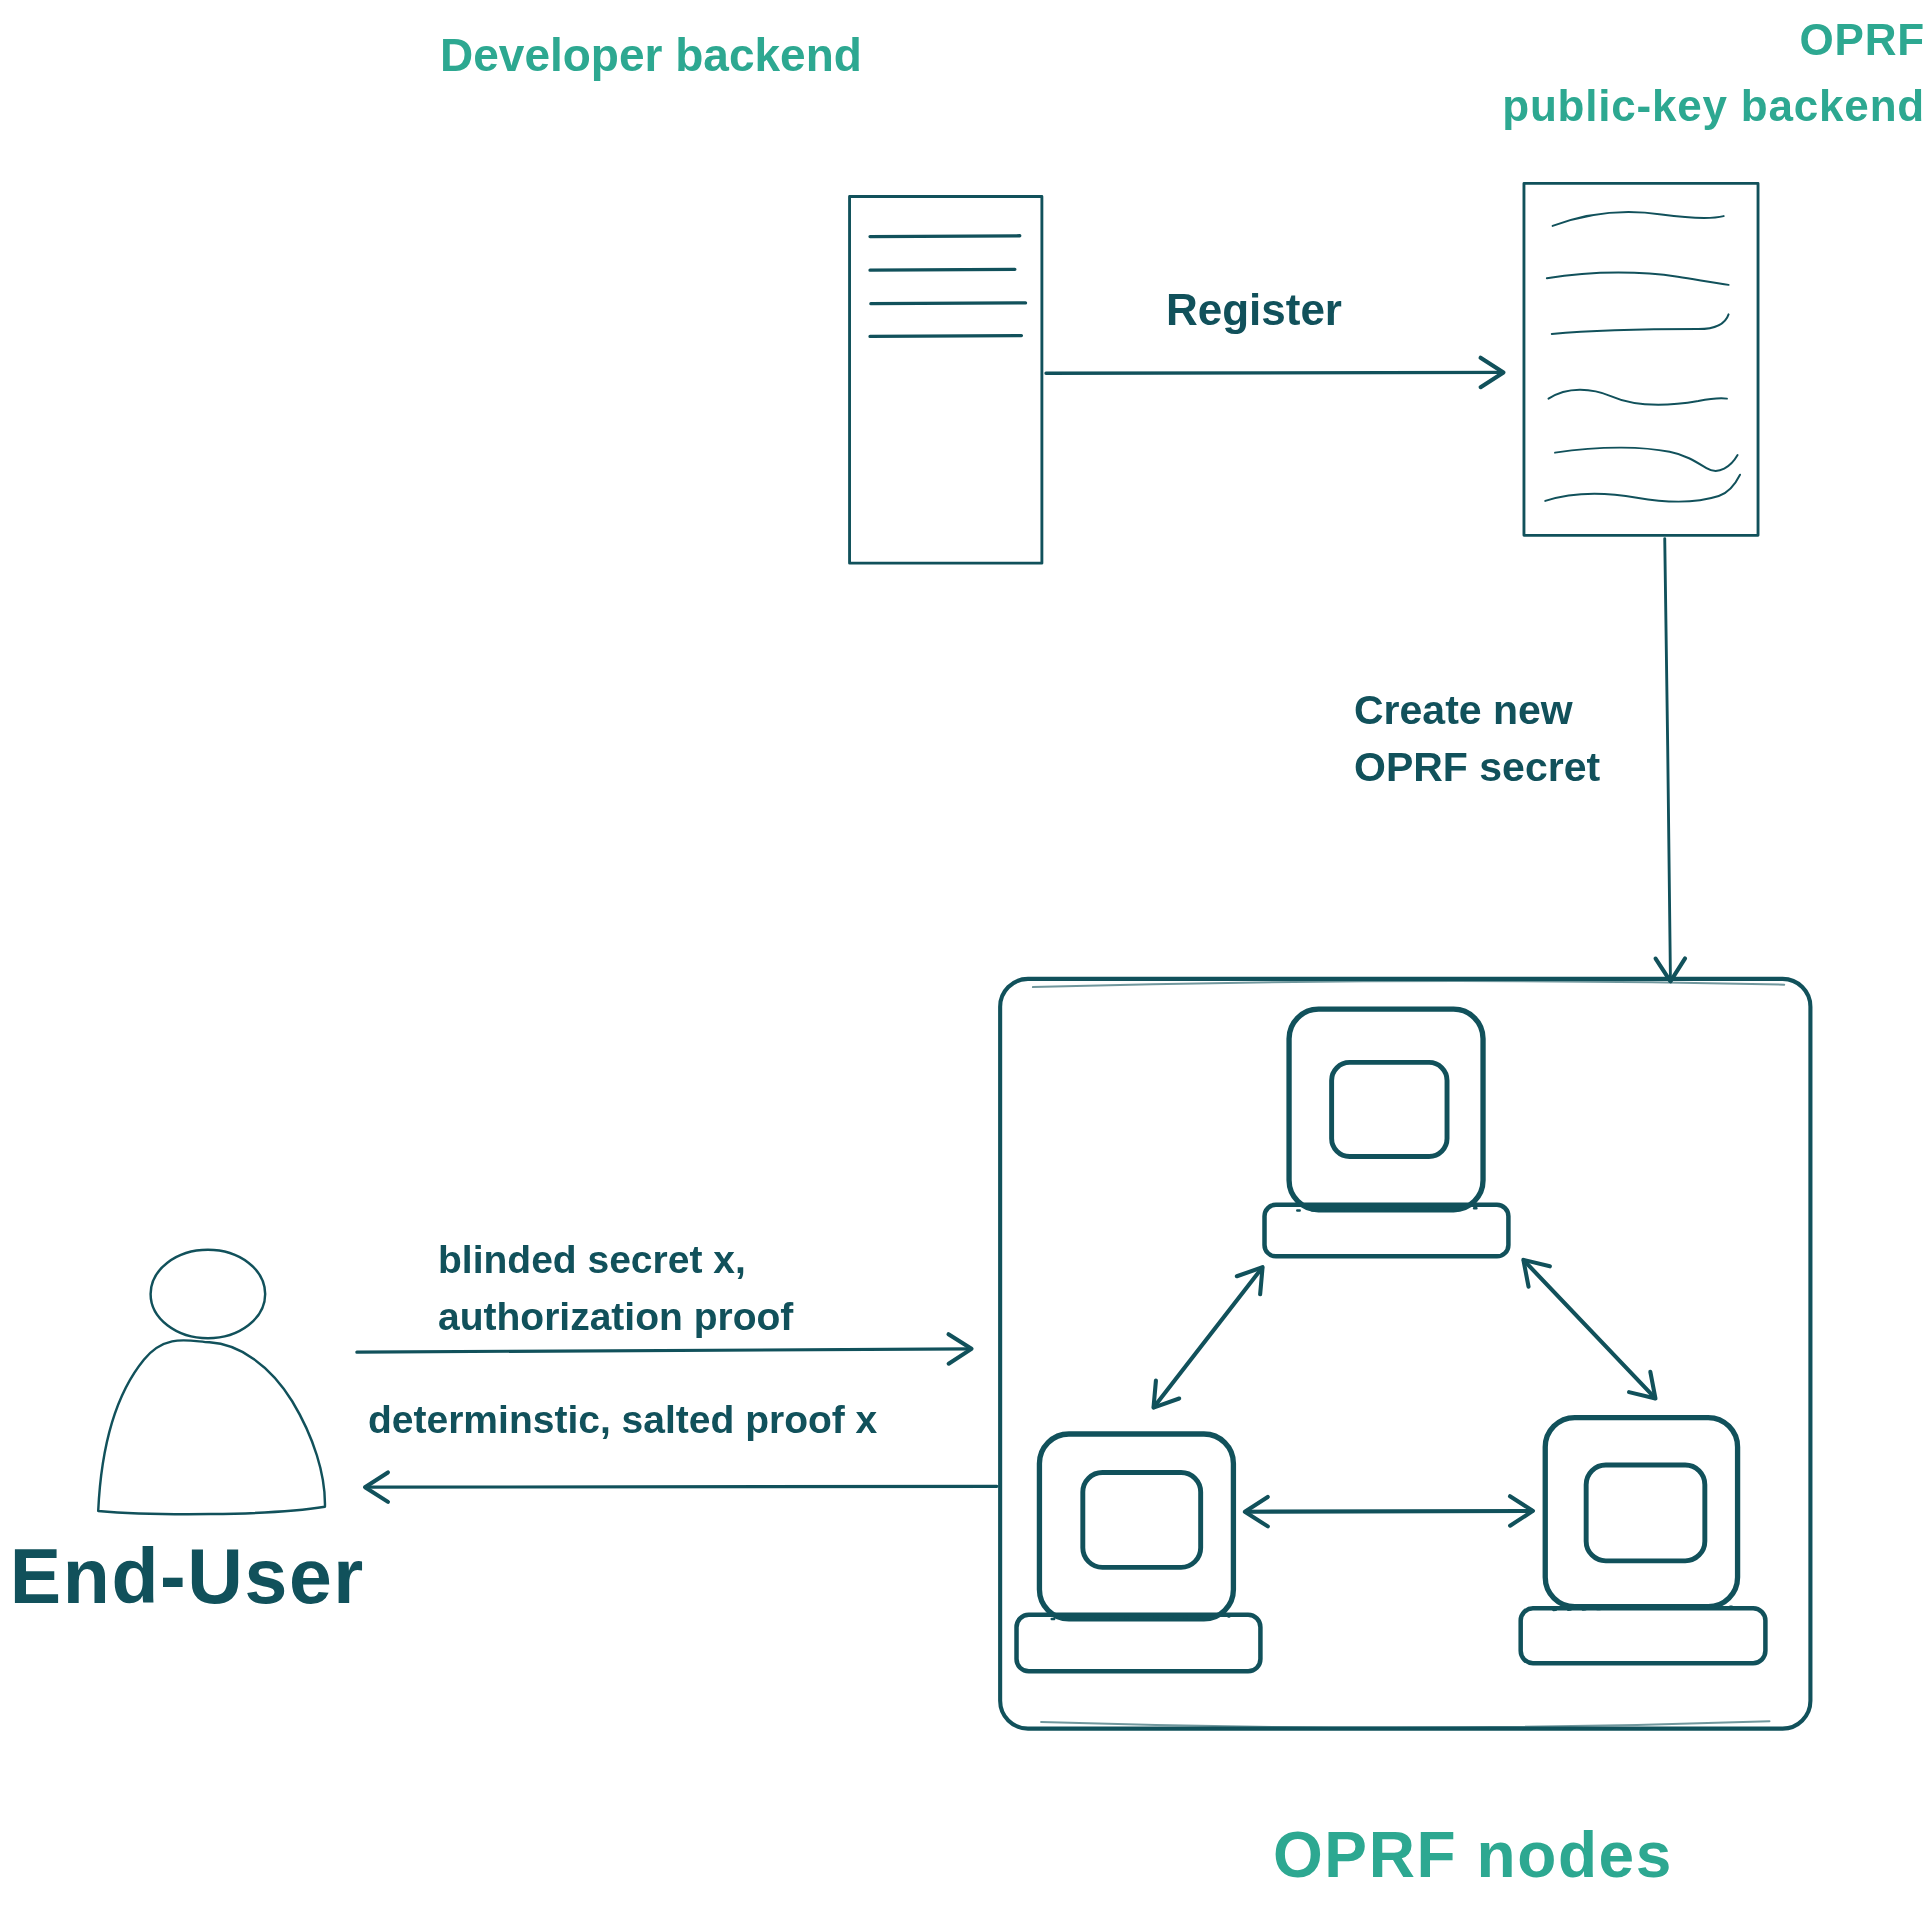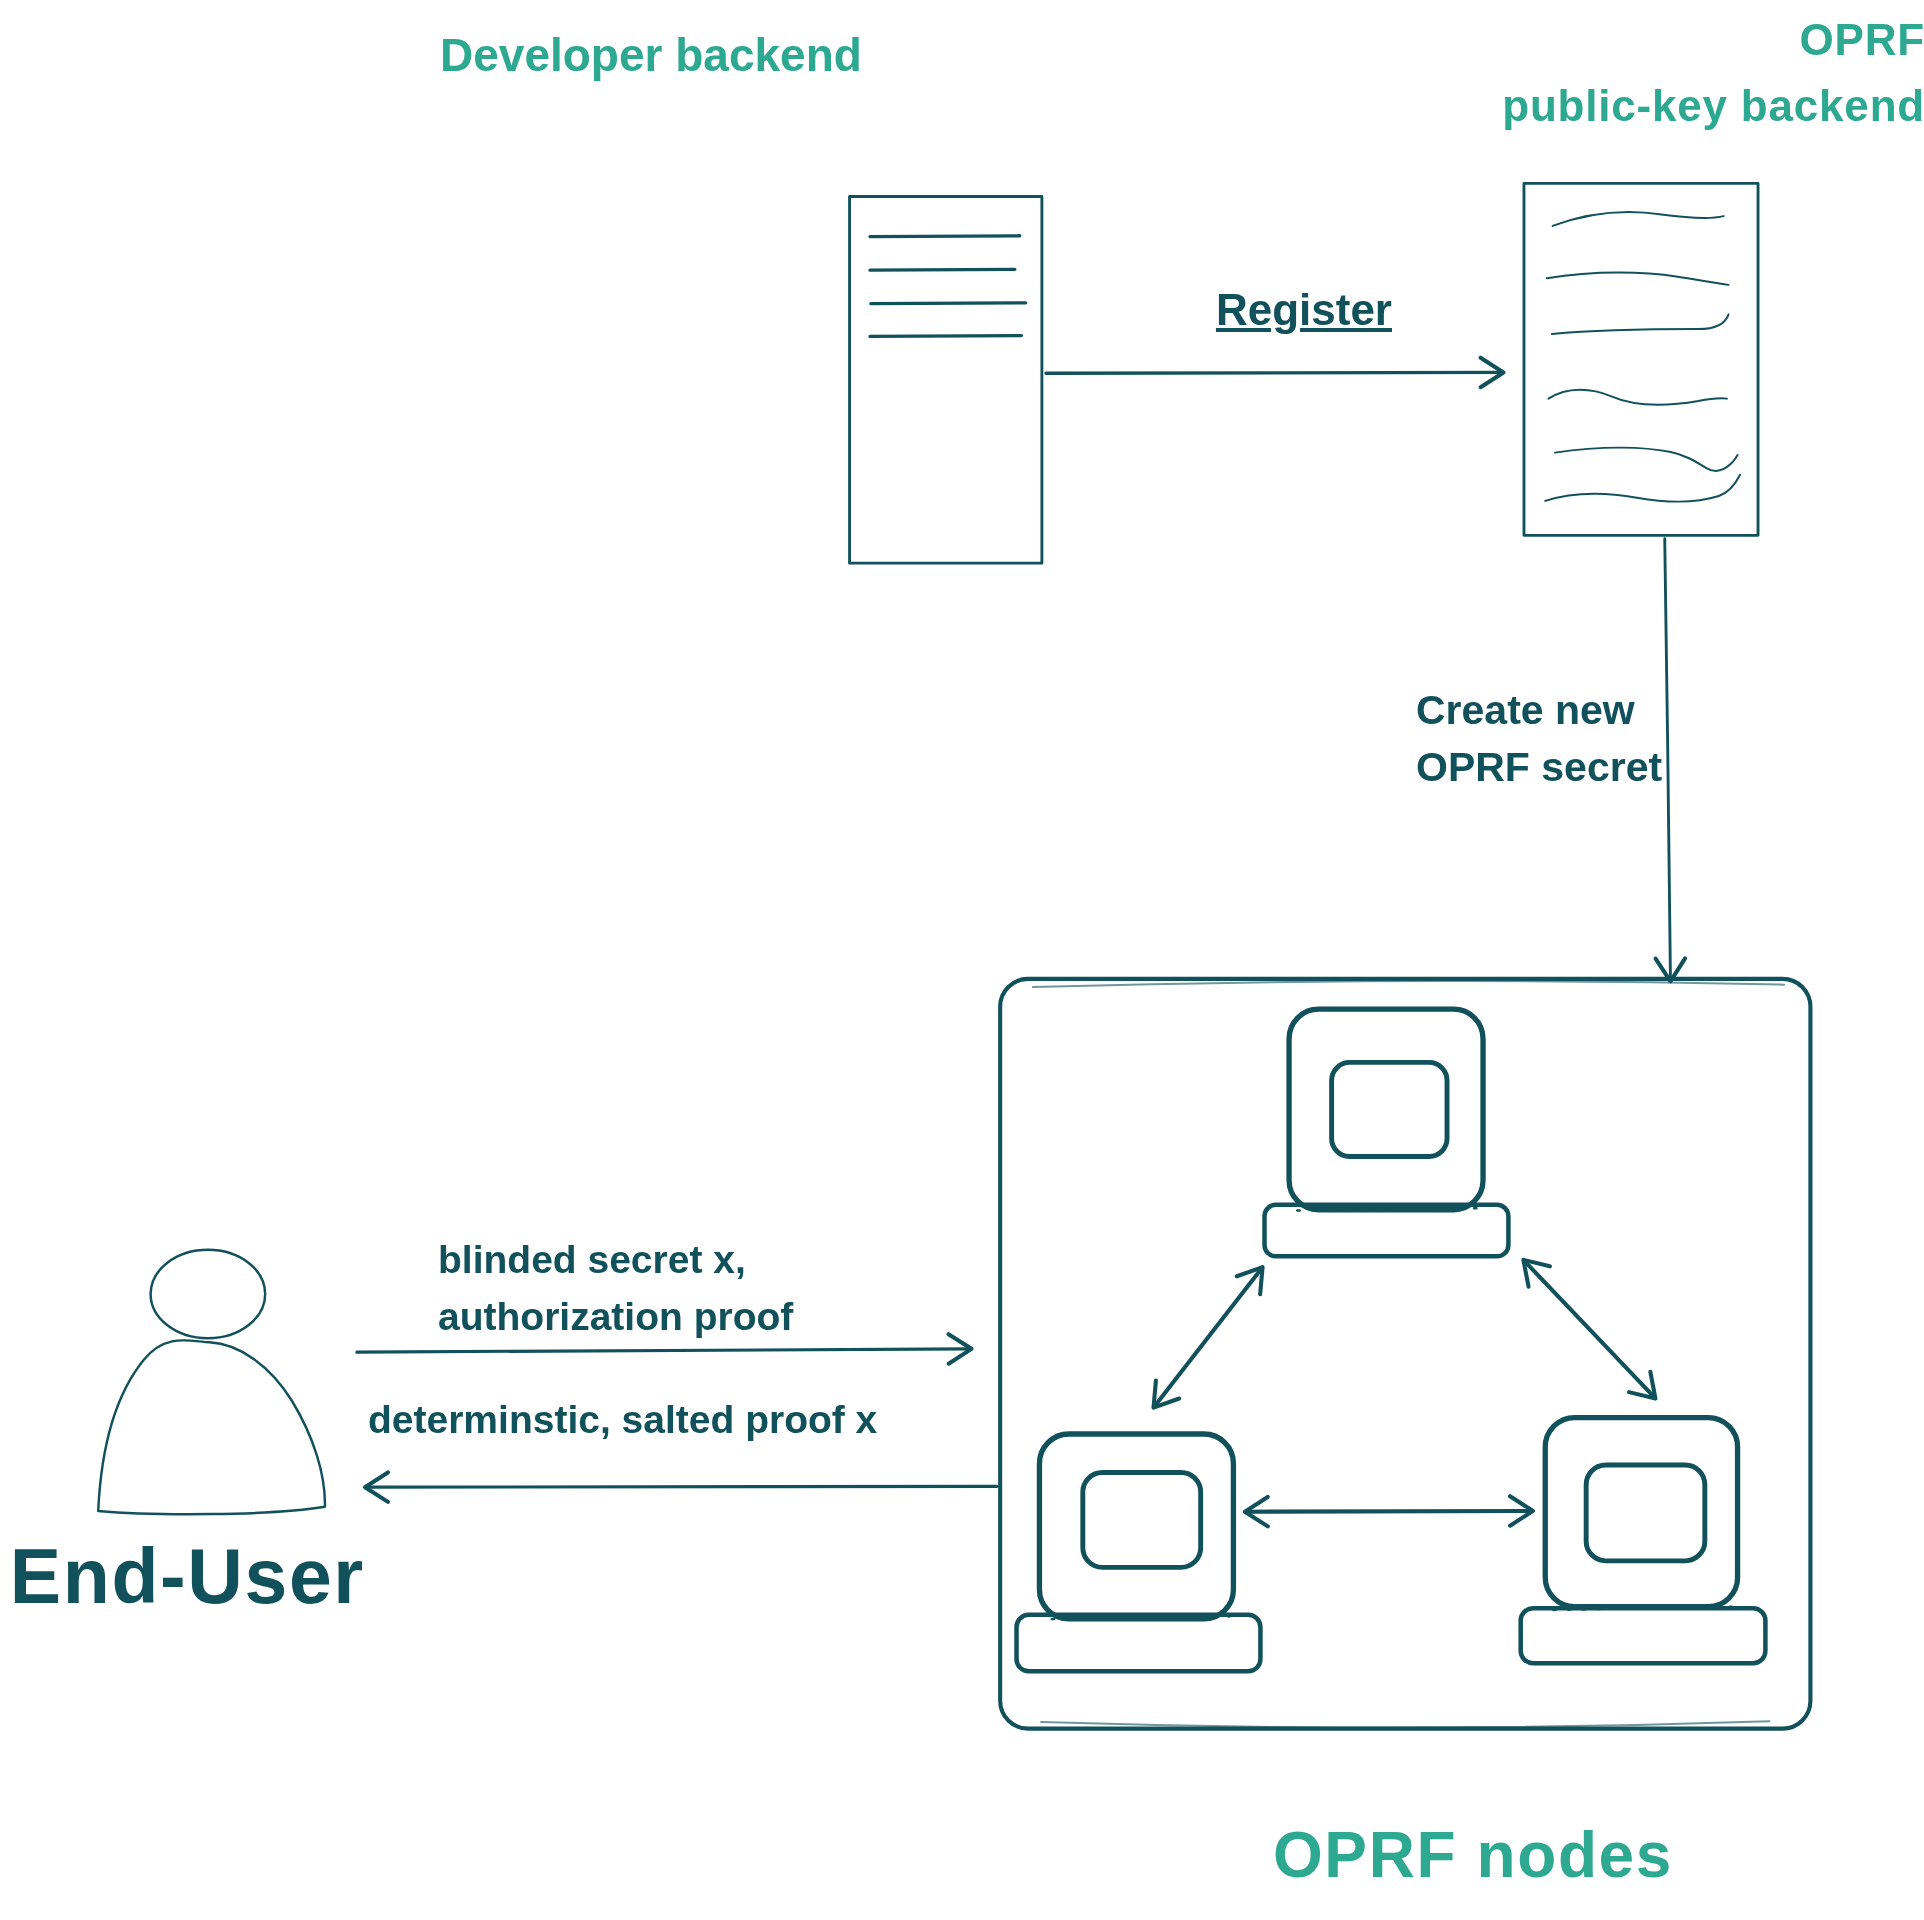--- a/index.html
+++ b/index.html
@@ -11,22 +11,22 @@
     width:1925px;height:1921px;
     position:relative;background:#ffffff;overflow:hidden;
     font-family:"Liberation Sans",sans-serif;
   }
   svg.canvas{position:absolute;left:0;top:0;}
   .lbl{position:absolute;color:var(--ink);font-weight:600;white-space:pre;}
   .lbl.green{color:var(--green);}
   .center{text-align:right;}
   #dev-label{left:440px;top:28px;width:409px;font-size:46px;}
   #registry-label{left:1424px;top:6.5px;width:501px;font-size:44px;line-height:1.5;letter-spacing:0.8px;}
-  #register-label{left:1147px;top:285px;width:245px;font-size:44px;text-decoration:underline;}
-  #create-label{left:1416px;top:682px;font-size:41px;line-height:1.4;}
+  #register-label{left:1097px;top:285px;width:245px;font-size:44px;}
+  #create-label{left:1354px;top:682px;font-size:41px;line-height:1.4;}
   #blinded-label{left:438px;top:1198px;font-size:39px;line-height:1.47;margin-top:33px;}
   #salted-label{left:368px;top:1398px;font-size:39px;}
   #enduser-label{left:9.8px;top:1532px;font-size:77px;font-weight:700;letter-spacing:1.6px;}
   #nodes-label{left:1182px;top:1818px;width:491px;font-size:64px;font-weight:700;letter-spacing:1.6px;}
   .ink-stroke{stroke:var(--ink);fill:none;stroke-linecap:round;stroke-linejoin:round;}
 </style>
 </head>
 <body>
 
 <svg class="canvas" width="1925" height="1921" viewBox="0 0 2352 2347">

